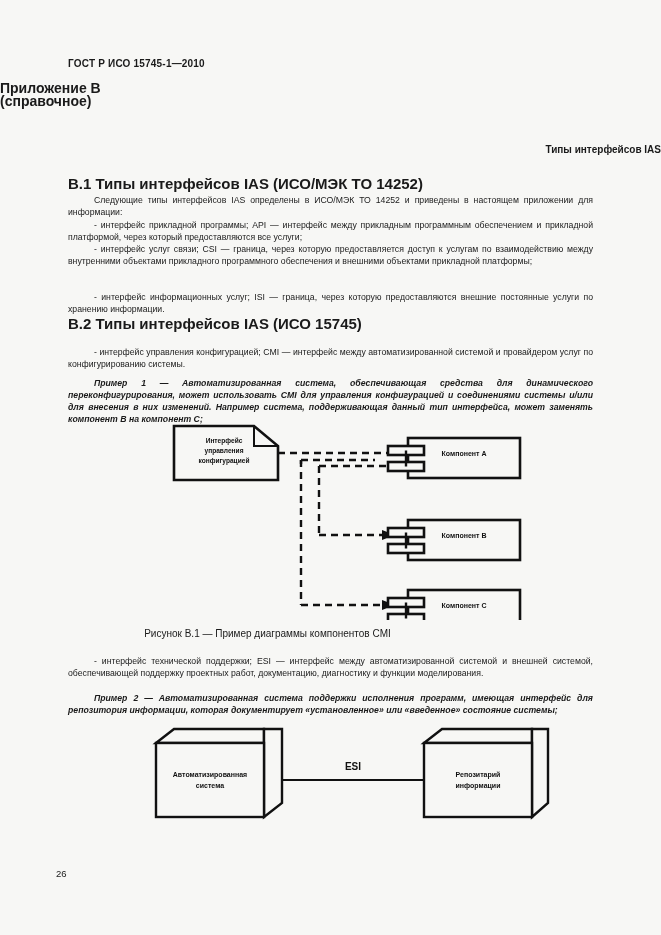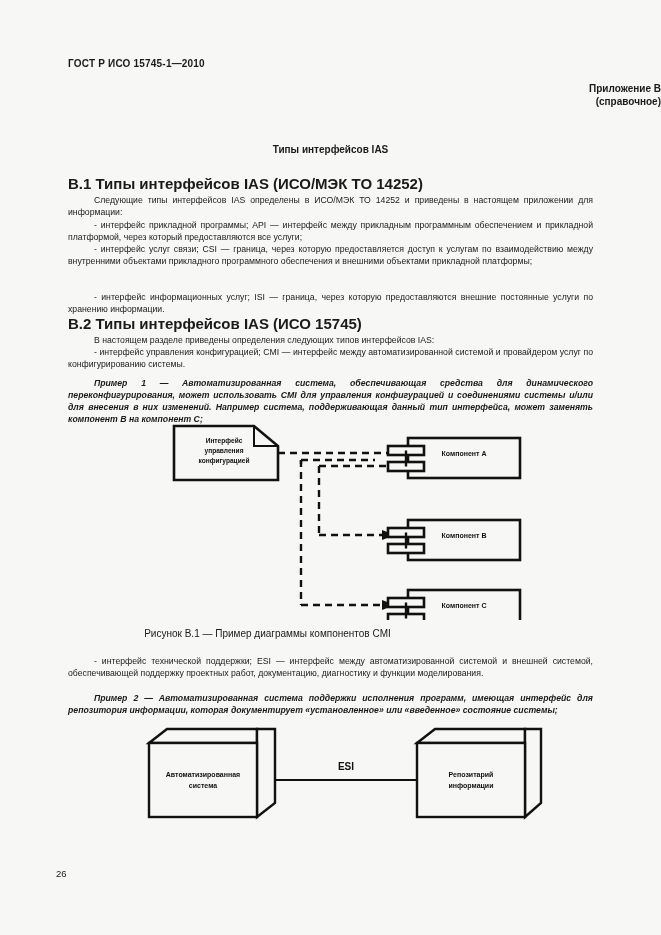--- a/index.html
+++ b/index.html
@@ -27,32 +27,32 @@
     top: 58px;
     font-size: 10px;
     font-weight: bold;
     letter-spacing: 0.2px;
   }
   .annex-title {
     position: absolute;
     left: 0;
     top: 82px;
     width: 661px;
-    text-align: right;
-    font-size: 10px;
+    text-align: left;
+    font-size: 14px;
     font-weight: bold;
     line-height: 13px;
   }
   .annex-title .sub { font-weight: bold; }
   .main-title {
     position: absolute;
     left: 0;
     top: 144px;
     width: 661px;
-    text-align: center;
+    text-align: right;
     font-size: 10px;
     font-weight: bold;
   }
 
   
   .body-block {
     position: absolute;
     left: 68px;
     width: 525px;
     font-size: 8.7px;
@@ -116,21 +116,20 @@
   <div class="body-block h3" style="top:178px;">В.1  Типы интерфейсов IAS (ИСО/МЭК ТО 14252)</div>
 
   <div class="body-block para" style="top:194px;">Следующие типы интерфейсов IAS определены в ИСО/МЭК ТО 14252 и приведены в настоящем приложении для информации:</div>
 
   <div class="body-block para" style="top:219px;">- интерфейс прикладной программы; API — интерфейс между прикладным программным обеспечением и прикладной платформой, через который предоставляются все услуги;</div>
   <div class="body-block para" style="top:243px;">- интерфейс услуг связи; CSI — граница, через которую предоставляется доступ к услугам по взаимодействию между внутренними объектами прикладного программного обеспечения и внешними объектами прикладной платформы;</div>
   <div class="body-block para" style="top:291px;">- интерфейс информационных услуг; ISI — граница, через которую предоставляются внешние постоянные услуги по хранению информации.</div>
 
   <div class="body-block h3" style="top:318px;">В.2  Типы интерфейсов IAS (ИСО 15745)</div>
 
-  <div class="body-block para" style="top:334px;">В настоящем разделе приведены определения следующих типов интерфейсов IAS:</div>
   <div class="body-block para" style="top:346px;">- интерфейс управления конфигурацией; CMI — интерфейс между автоматизированной системой и провайдером услуг по конфигурированию системы.</div>
 
   <div class="body-block example" style="top:377px;">Пример 1 — Автоматизированная система, обеспечивающая средства для динамического переконфигурирования, может использовать CMI для управления конфигурацией и соединениями системы и/или для внесения в них изменений. Например система, поддерживающая данный тип интерфейса, может заменять компонент В на компонент С;</div>
 
   <div class="diagram" style="left:170px; top:420px;">
     <svg width="360" height="200" viewBox="0 0 360 200" xmlns="http://www.w3.org/2000/svg">
       <g fill="none" stroke="#111111" stroke-width="2.6">
 
         <path d="M4 6 L84 6 L108 26 L108 60 L4 60 Z" fill="#f7f7f5"></path>
         <path d="M84 6 L84 26 L108 26" stroke-width="2"></path>
@@ -199,21 +198,21 @@
       <text x="294" y="188" font-family="Liberation Sans, sans-serif" font-size="7" font-weight="bold" fill="#111111" text-anchor="middle">Компонент С</text>
     </svg>
   </div>
 
   <div class="caption" style="top:628px;">Рисунок В.1 — Пример диаграммы компонентов CMI</div>
 
   <div class="body-block para" style="top:655px;">- интерфейс технической поддержки; ESI — интерфейс между автоматизированной системой и внешней системой, обеспечивающей поддержку проектных работ, документацию, диагностику и функции моделирования.</div>
 
   <div class="body-block example" style="top:692px;">Пример 2 — Автоматизированная система поддержки исполнения программ, имеющая интерфейс для репозитория информации, которая документирует «установленное» или «введенное» состояние системы;</div>
 
-  <div class="diagram" style="left:145px; top:725px;">
+  <div class="diagram" style="left:152px; top:725px;">
     <svg width="400" height="100" viewBox="0 0 400 100" xmlns="http://www.w3.org/2000/svg">
 
       <g stroke="#111111" stroke-width="2.4" fill="#f7f7f5">
         <polygon points="4,18 22,4 112,4 112,18"></polygon>
         <polygon points="112,4 130,4 130,78 112,92"></polygon>
         <rect x="4" y="18" width="108" height="74"></rect>
       </g>
       <g font-family="Liberation Sans, sans-serif" font-size="7" font-weight="bold" fill="#111111" text-anchor="middle">
         <text x="58" y="52">Автоматизированная</text>
         <text x="58" y="63">система</text>

